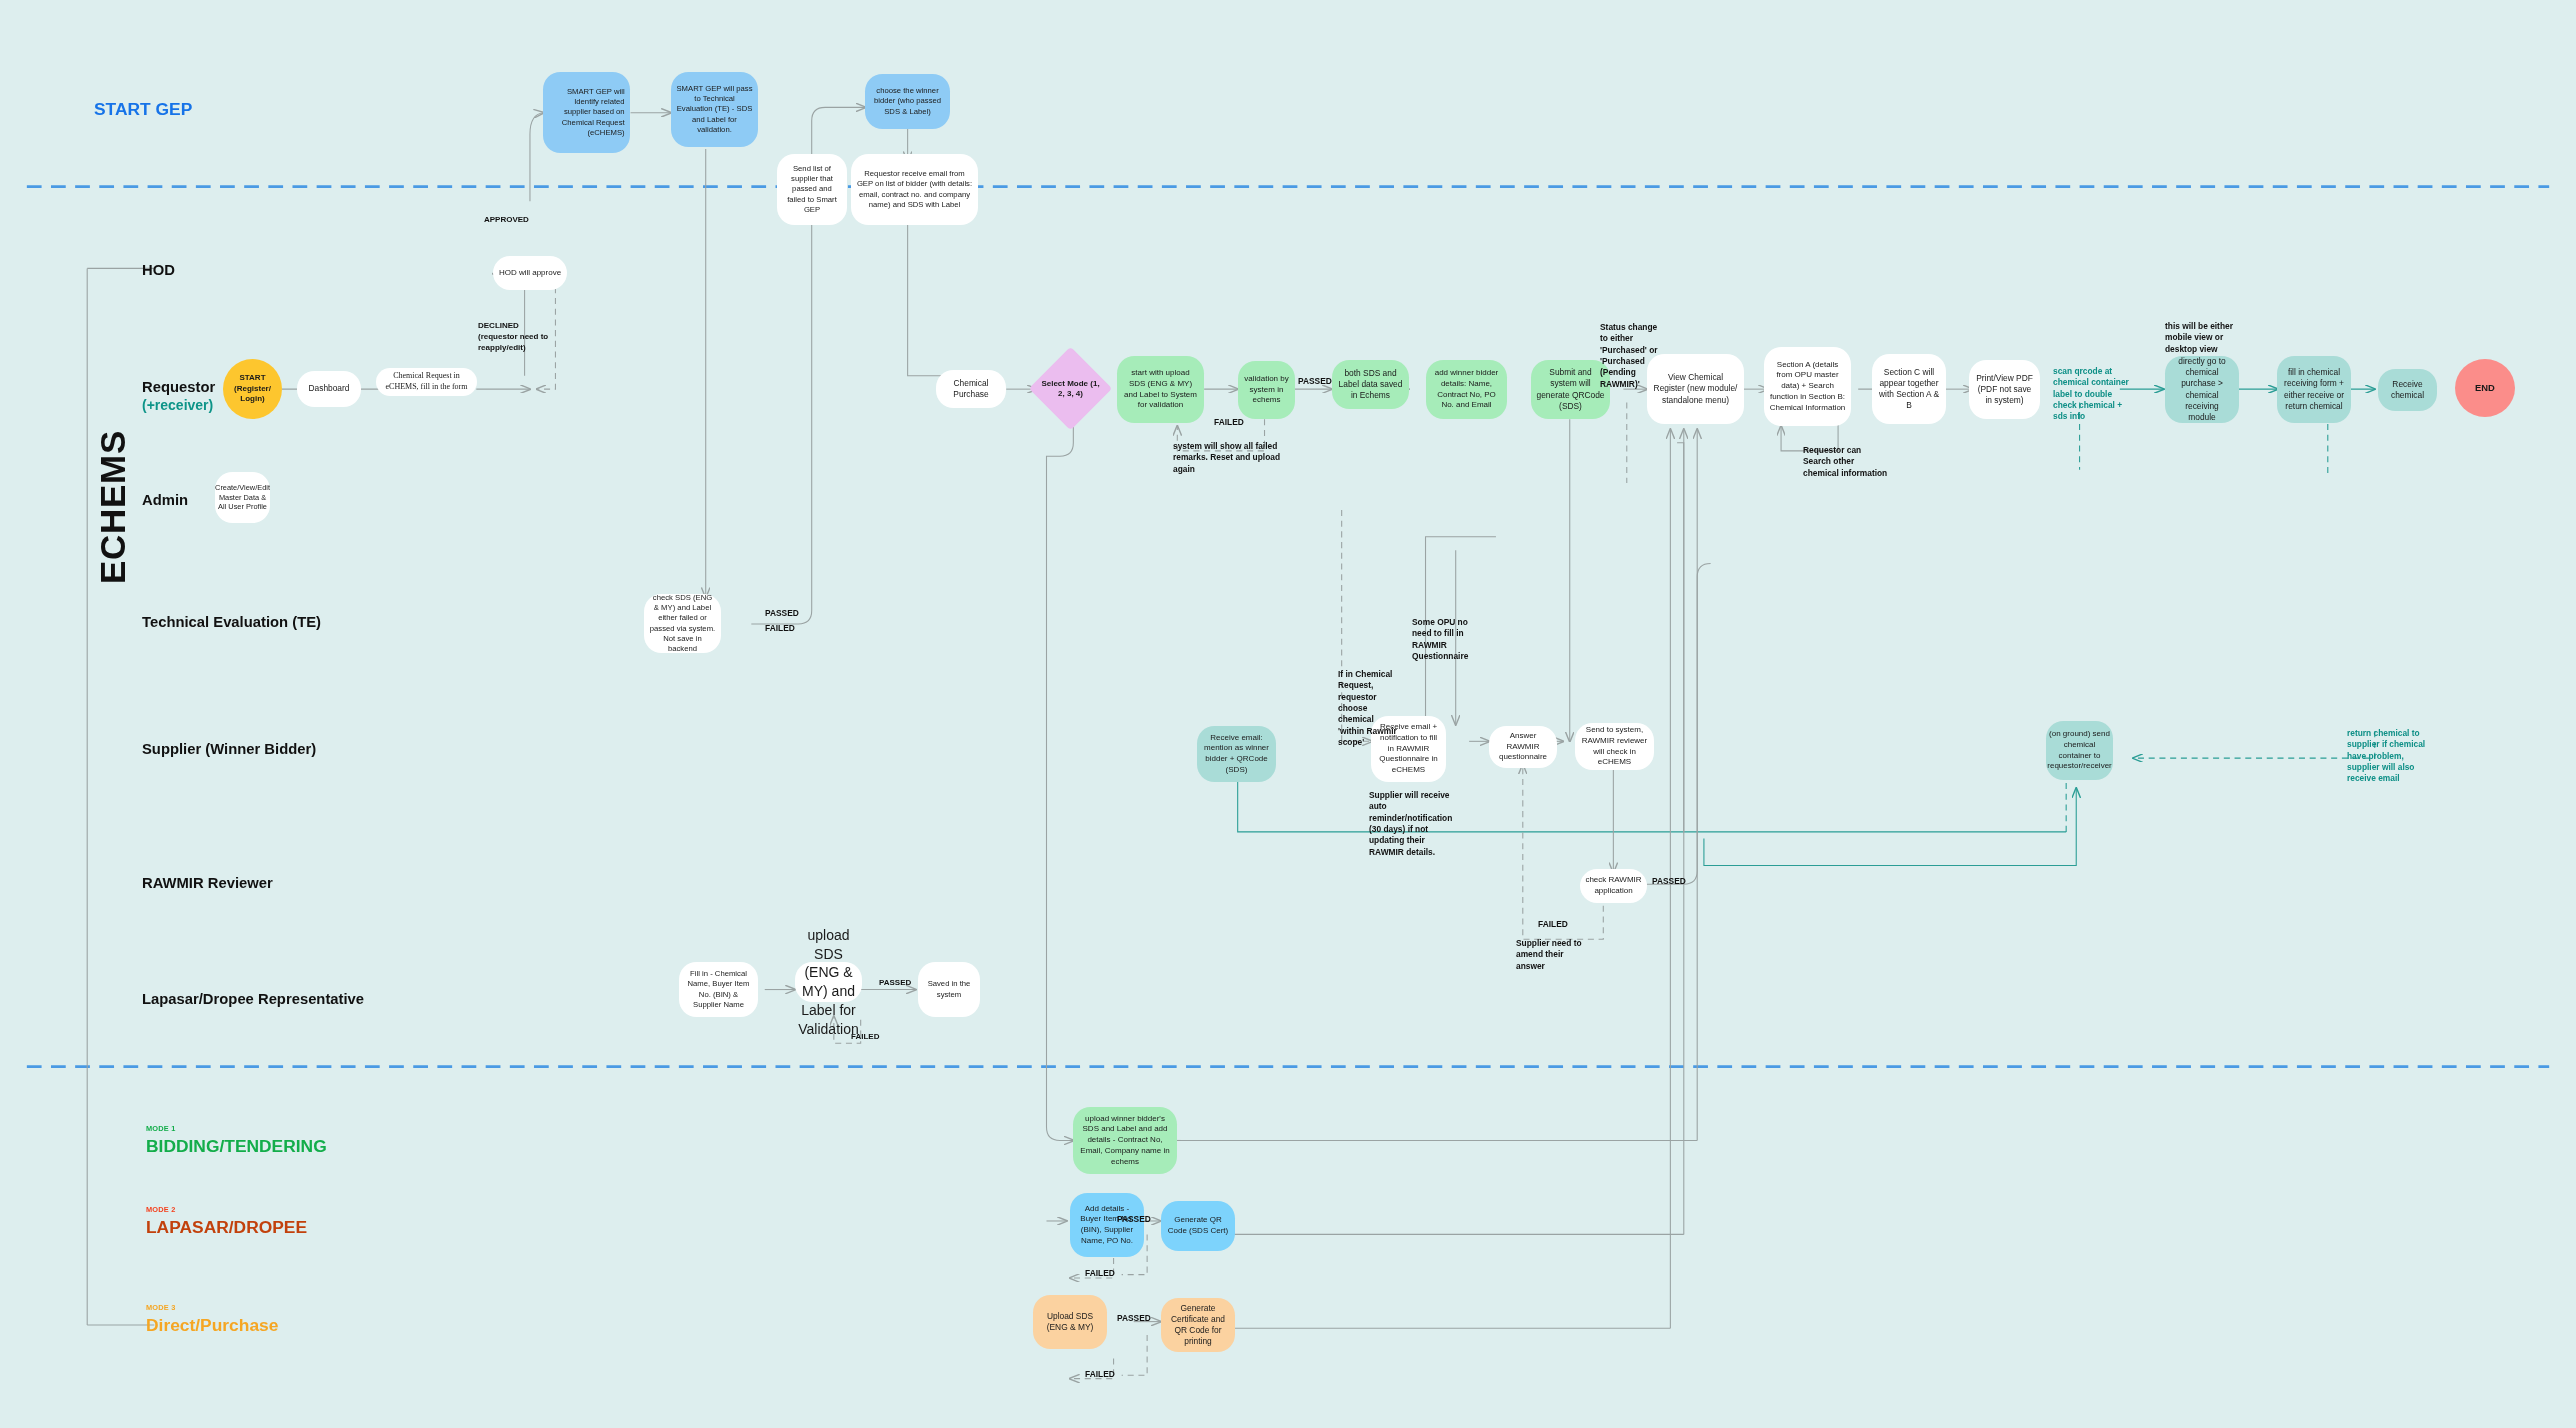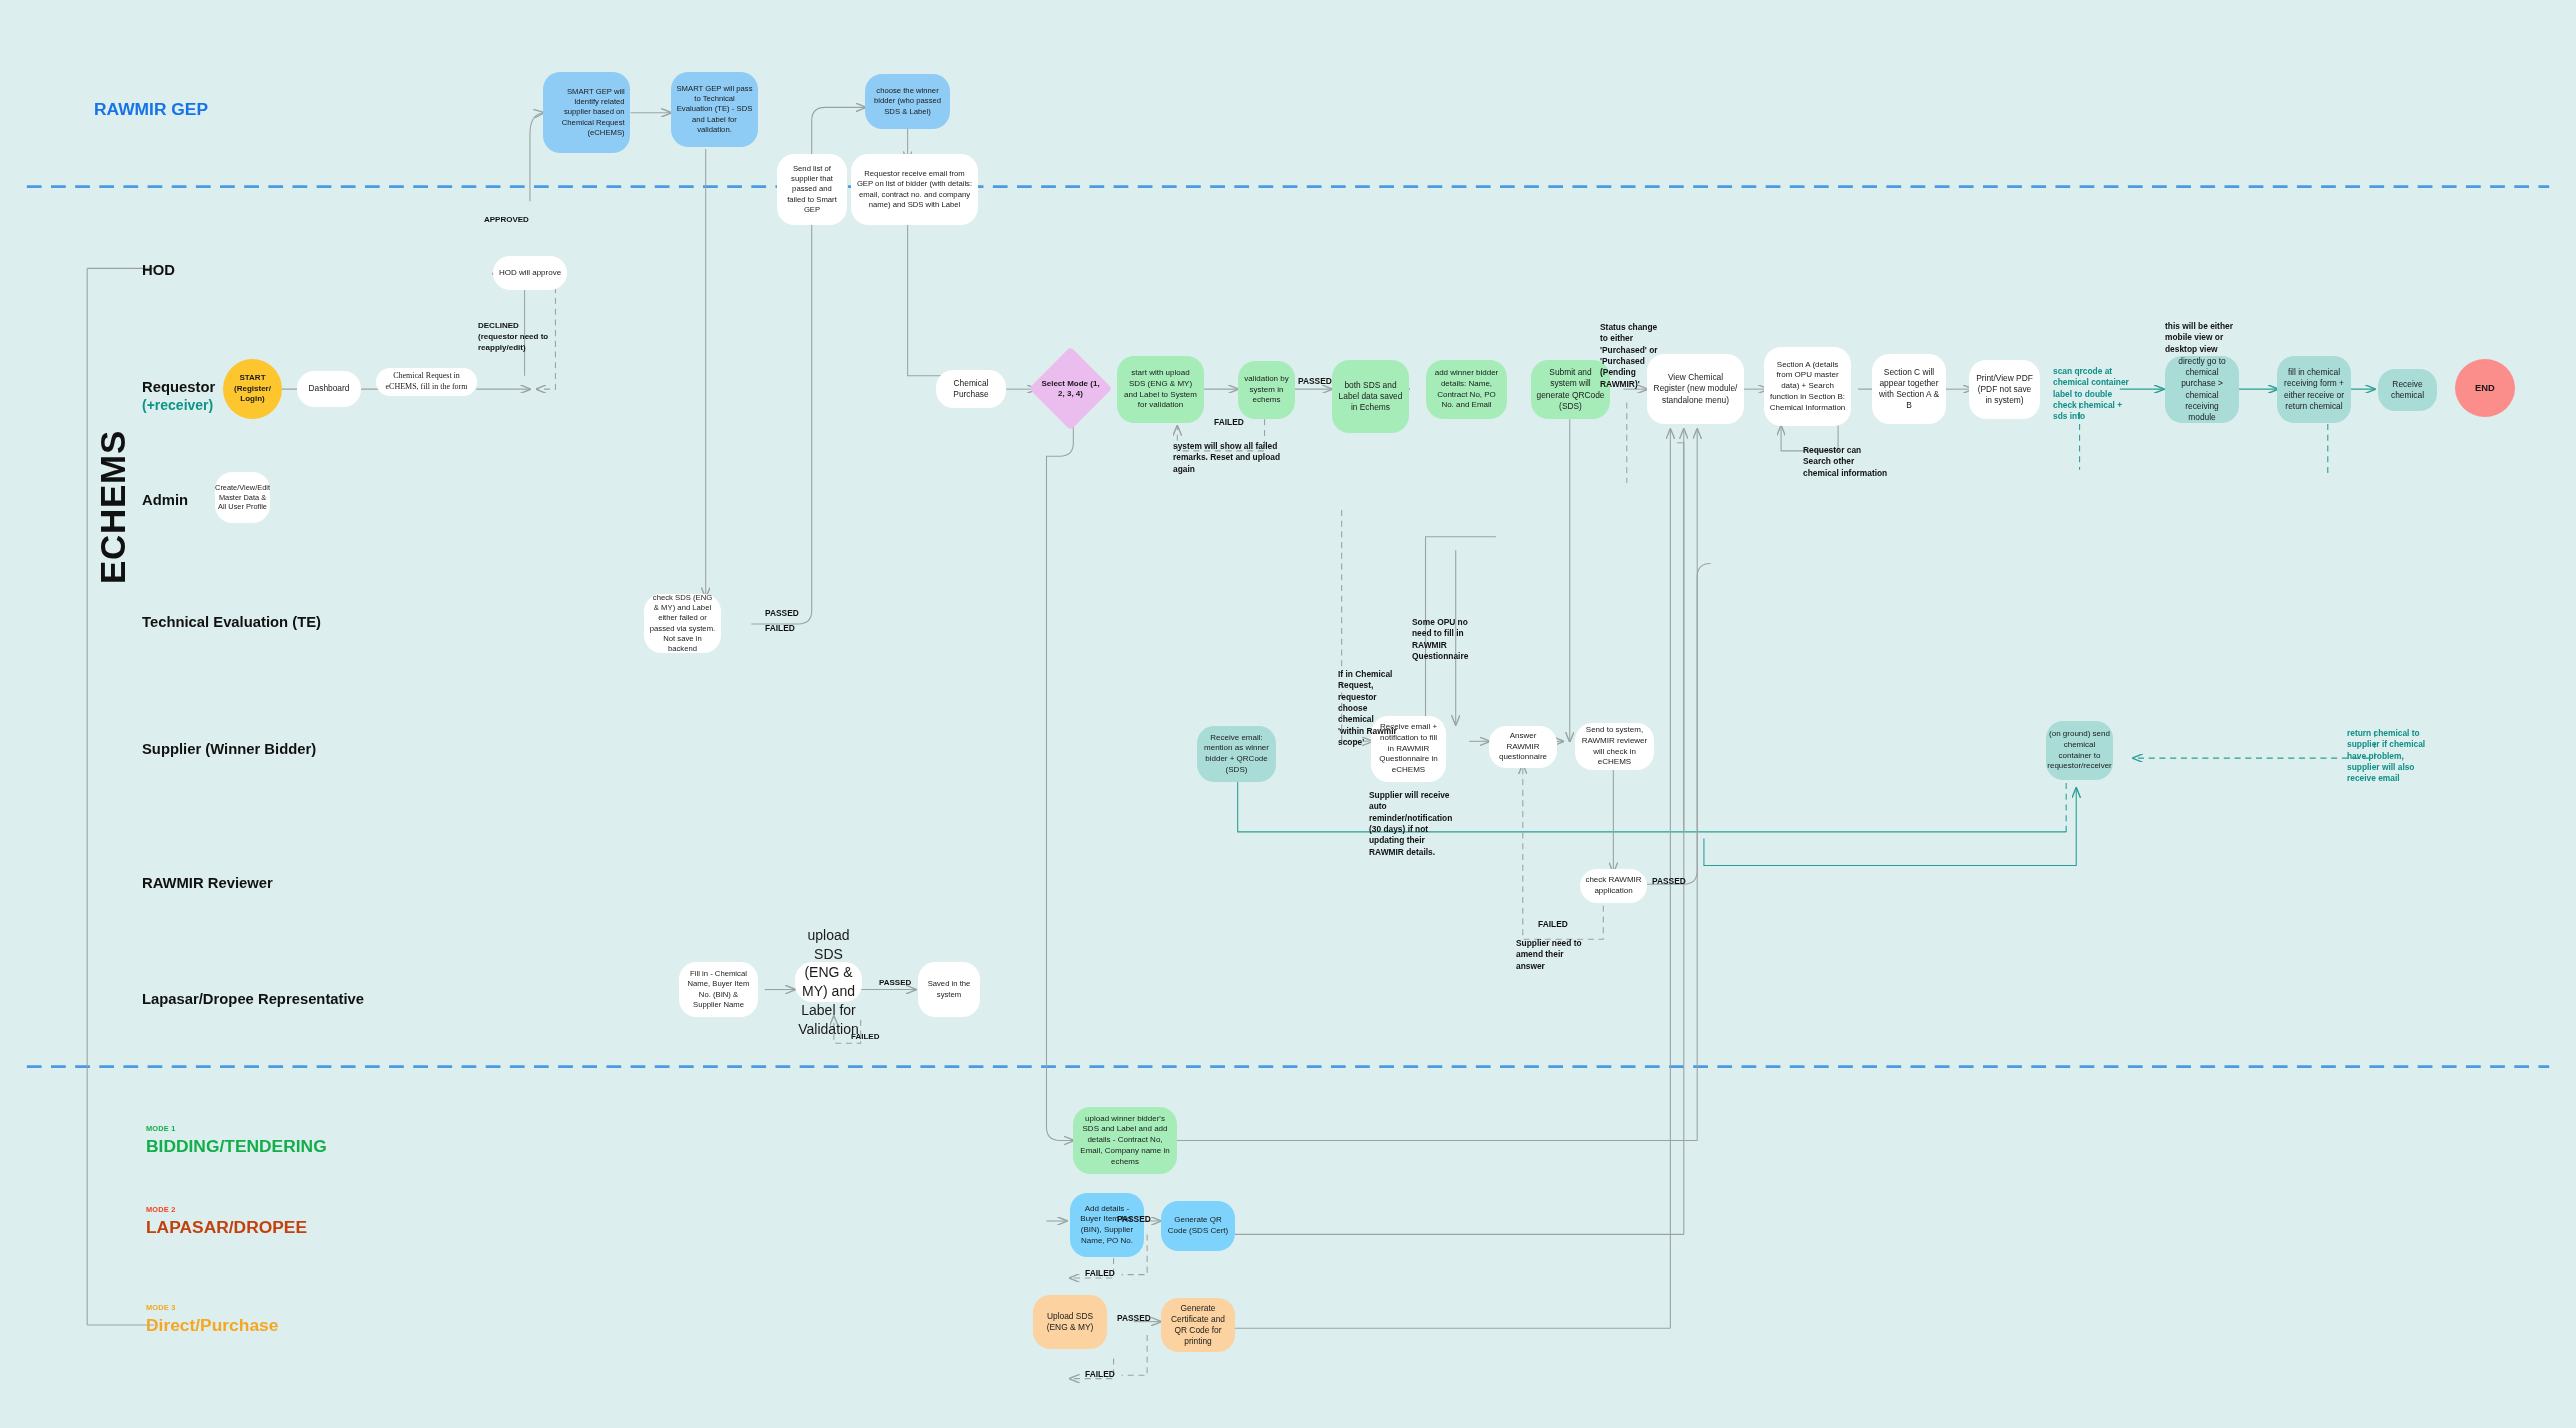--- a/index.html
+++ b/index.html
@@ -194,21 +194,21 @@
     <path d="M1715 1700 L1760 1700"></path>
     <path d="M1690 1820 L1730 1820" marker-end="url(#ah)"></path>
     <path d="M1660 1875 L1660 1905 L1595 1905" stroke-dasharray="9 7" marker-end="url(#ah)"></path>
     <path d="M1690 1970 L1730 1970" marker-end="url(#ah)"></path>
     <path d="M1660 2025 L1660 2055 L1595 2055" stroke-dasharray="9 7" marker-end="url(#ah)"></path>
     <path d="M1710 1840 L1710 1900 L1672 1900" stroke-dasharray="9 7"></path>
     <path d="M1710 1990 L1710 2050 L1672 2050" stroke-dasharray="9 7"></path>
   </g>
 </svg>
 
-<div class="brandtitle" style="left:94px;top:99px;font-size:17.4px;">RAWMIR GEP</div>
+<div class="brandtitle" style="left:94px;top:99px;font-size:17.4px;">START GEP</div>
 <div class="vertical-title" style="left:93px;top:584px;font-size:35px;letter-spacing:0.7px;">ECHEMS</div>
 
 <div class="lane-label" style="left:142px;top:262px;font-size:14.8px;">HOD</div>
 <div class="lane-label" style="left:142px;top:379px;font-size:14.8px;">Requestor</div>
 <div class="sub-label" style="left:142px;top:397px;font-size:14px;">(+receiver)</div>
 <div class="lane-label" style="left:142px;top:492px;font-size:14.8px;">Admin</div>
 <div class="lane-label" style="left:142px;top:614px;font-size:14.8px;">Technical Evaluation (TE)</div>
 <div class="lane-label" style="left:142px;top:741px;font-size:14.8px;">Supplier (Winner Bidder)</div>
 <div class="lane-label" style="left:142px;top:875px;font-size:14.8px;">RAWMIR Reviewer</div>
 <div class="lane-label" style="left:142px;top:991px;font-size:14.8px;">Lapasar/Dropee Representative</div>
@@ -233,21 +233,21 @@
 <div class="node oval yellow" style="left:223px;top:359px;width:59px;height:60px;font-size:8px;">START (Register/ Login)</div>
 <div class="node" style="left:297px;top:371px;width:64px;height:36px;font-size:8.4px;">Dashboard</div>
 <div class="node" style="left:376px;top:368px;width:101px;height:28px;font-size:8px;font-family:Liberation Serif, serif;">Chemical Request in eCHEMS, fill in the form</div>
 <div class="node" style="left:936px;top:370px;width:70px;height:38px;font-size:8.4px;">Chemical Purchase</div>
 
 <div class="diamond" style="left:1041px;top:359px;width:59px;height:59px;"></div>
 <div class="diamond-label" style="left:1037px;top:369px;width:67px;height:40px;font-size:8px;">Select Mode (1, 2, 3, 4)</div>
 
 <div class="node green" style="left:1117px;top:356px;width:87px;height:67px;font-size:8px;">start with upload SDS (ENG &amp; MY) and Label to System for validation</div>
 <div class="node green" style="left:1238px;top:361px;width:57px;height:58px;font-size:8px;">validation by system in echems</div>
-<div class="node green" style="left:1332px;top:360px;width:77px;height:73px;font-size:8.4px;">both SDS and Label data saved in Echems</div>
+<div class="node green" style="left:1332px;top:360px;width:77px;height:49px;font-size:8.4px;">both SDS and Label data saved in Echems</div>
 <div class="node green" style="left:1426px;top:360px;width:81px;height:59px;font-size:8px;">add winner bidder details: Name, Contract No, PO No. and Email</div>
 <div class="node green" style="left:1531px;top:360px;width:79px;height:59px;font-size:8.4px;">Submit and system will generate QRCode (SDS)</div>
 <div class="node" style="left:1647px;top:354px;width:97px;height:70px;font-size:8.4px;">View Chemical Register (new module/ standalone menu)</div>
 <div class="node" style="left:1764px;top:347px;width:87px;height:79px;font-size:8px;">Section A (details from OPU master data) + Search function in Section B: Chemical Information</div>
 <div class="node" style="left:1872px;top:354px;width:74px;height:70px;font-size:8.4px;">Section C will appear together with Section A &amp; B</div>
 <div class="node" style="left:1969px;top:360px;width:71px;height:59px;font-size:8.4px;">Print/View PDF (PDF not save in system)</div>
 
 <div class="note teal" style="left:2053px;top:366px;font-size:8.4px;width:79px;">scan qrcode at chemical container label to double check chemical + sds info</div>
 <div class="note" style="left:2165px;top:321px;font-size:8.4px;width:74px;">this will be either mobile view or desktop view</div>
 

